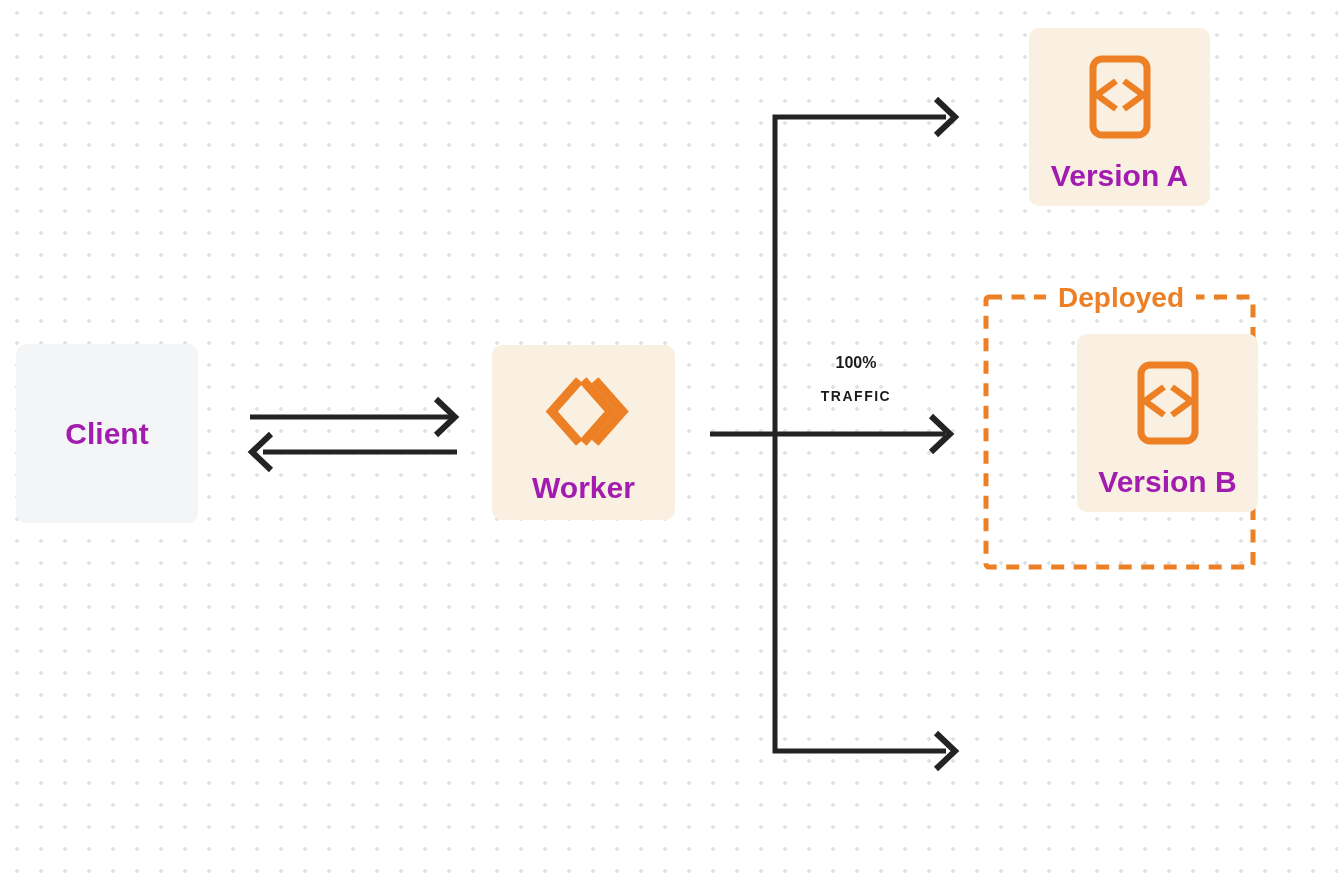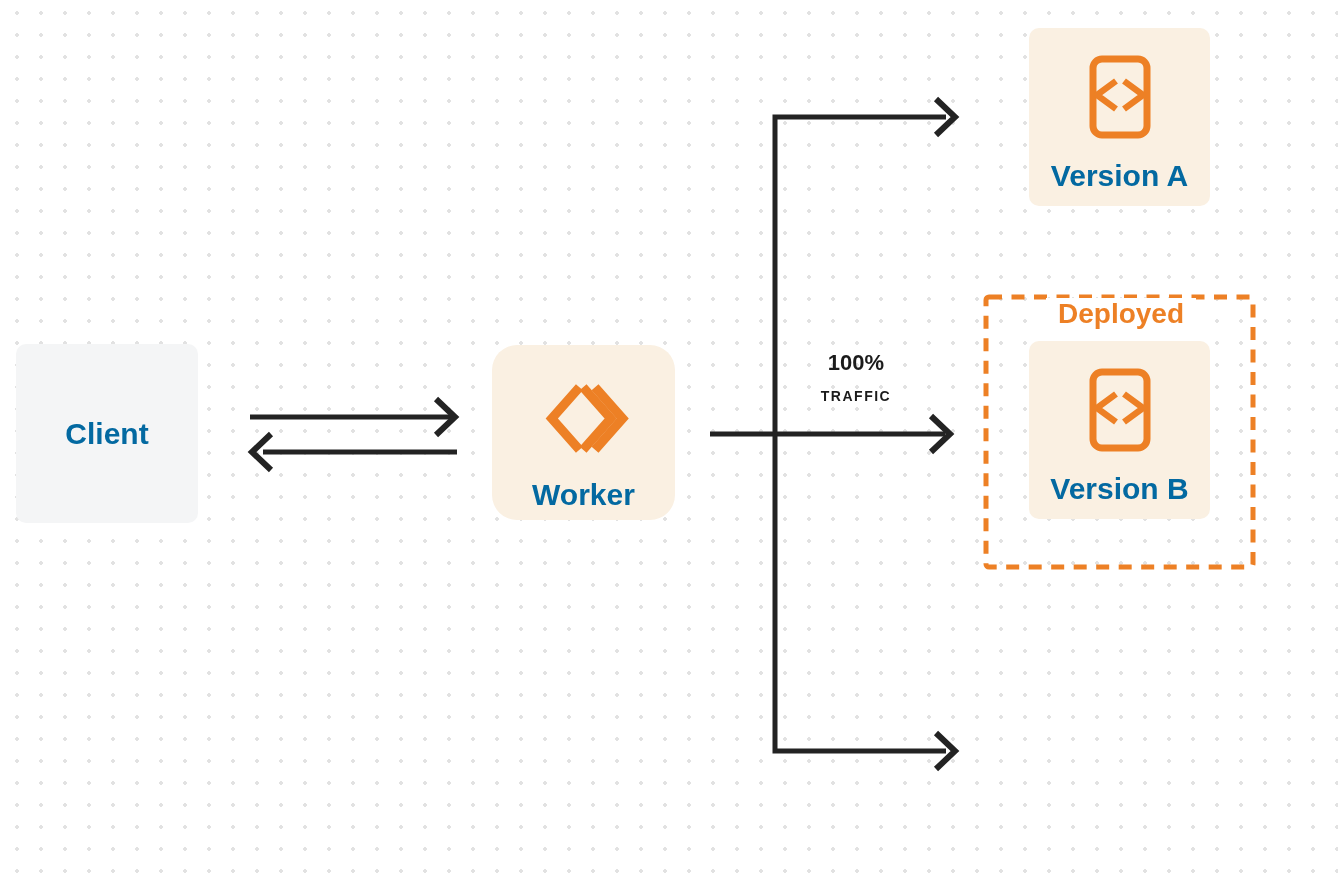--- a/index.html
+++ b/index.html
@@ -23,48 +23,48 @@
   .node {
     position: absolute; z-index: 2;
     border-radius: 10px;
     display: flex; flex-direction: column;
     align-items: center;
     box-sizing: border-box;
   }
   .node-cream { background: #faf0e2; }
   .node-gray  { background: #f4f5f6; }
   .node-label {
-    font-size: 30px; font-weight: bold; color: #0369a1;
+    font-size: 30px; font-weight: bold; color: #a21caf;
     line-height: 30px; white-space: nowrap;
   }
   #client-node { left: 16px; top: 344px; width: 182px; height: 179px; justify-content: center; }
-  #worker-node { left: 492px; top: 345px; width: 183px; height: 175px; padding-top: 32px; border-radius: 25px; }
+  #worker-node { left: 492px; top: 345px; width: 183px; height: 175px; padding-top: 25px; }
   #worker-node .node-label { margin-top: 20px; }
   .version-node { left: 1029px; width: 181px; height: 178px; padding-top: 27px; }
   .version-node .node-label { margin-top: 22px; }
   #version-a-node { top: 28px; }
-  #version-b-node { top: 341px; }
+  #version-b-node { top: 334px; margin-left: 48px; }
   #version-c-node { top: 662px; }
   .icon-svg { display: block; }
   .deployed-label {
     position: absolute; z-index: 3;
-    left: 1121px; top: 298px;
+    left: 1121px; top: 282px;
     transform: translateX(-50%);
     background: #ffffff;
     padding: 0 12px;
     font-size: 28px; font-weight: bold; color: #ed8025;
     line-height: 32px; white-space: nowrap;
   }
   .traffic-label {
     position: absolute; z-index: 2;
     left: 856px; top: 350px;
     transform: translateX(-50%);
     text-align: center; color: #1b1b1b;
   }
-  .traffic-pct { font-size: 22px; font-weight: bold; line-height: 26px; }
+  .traffic-pct { font-size: 16px; font-weight: bold; line-height: 26px; }
   .traffic-word { font-size: 14px; font-weight: bold; line-height: 24px; letter-spacing: 1.5px; margin-top: 8px; }
 </style>
 </head>
 <body>
 
 <div class="stage">
 
   <svg class="connectors" width="1338" height="878" viewBox="0 0 1338 878">
     <g fill="none" stroke="#232323" stroke-width="5" stroke-linejoin="miter">
 

